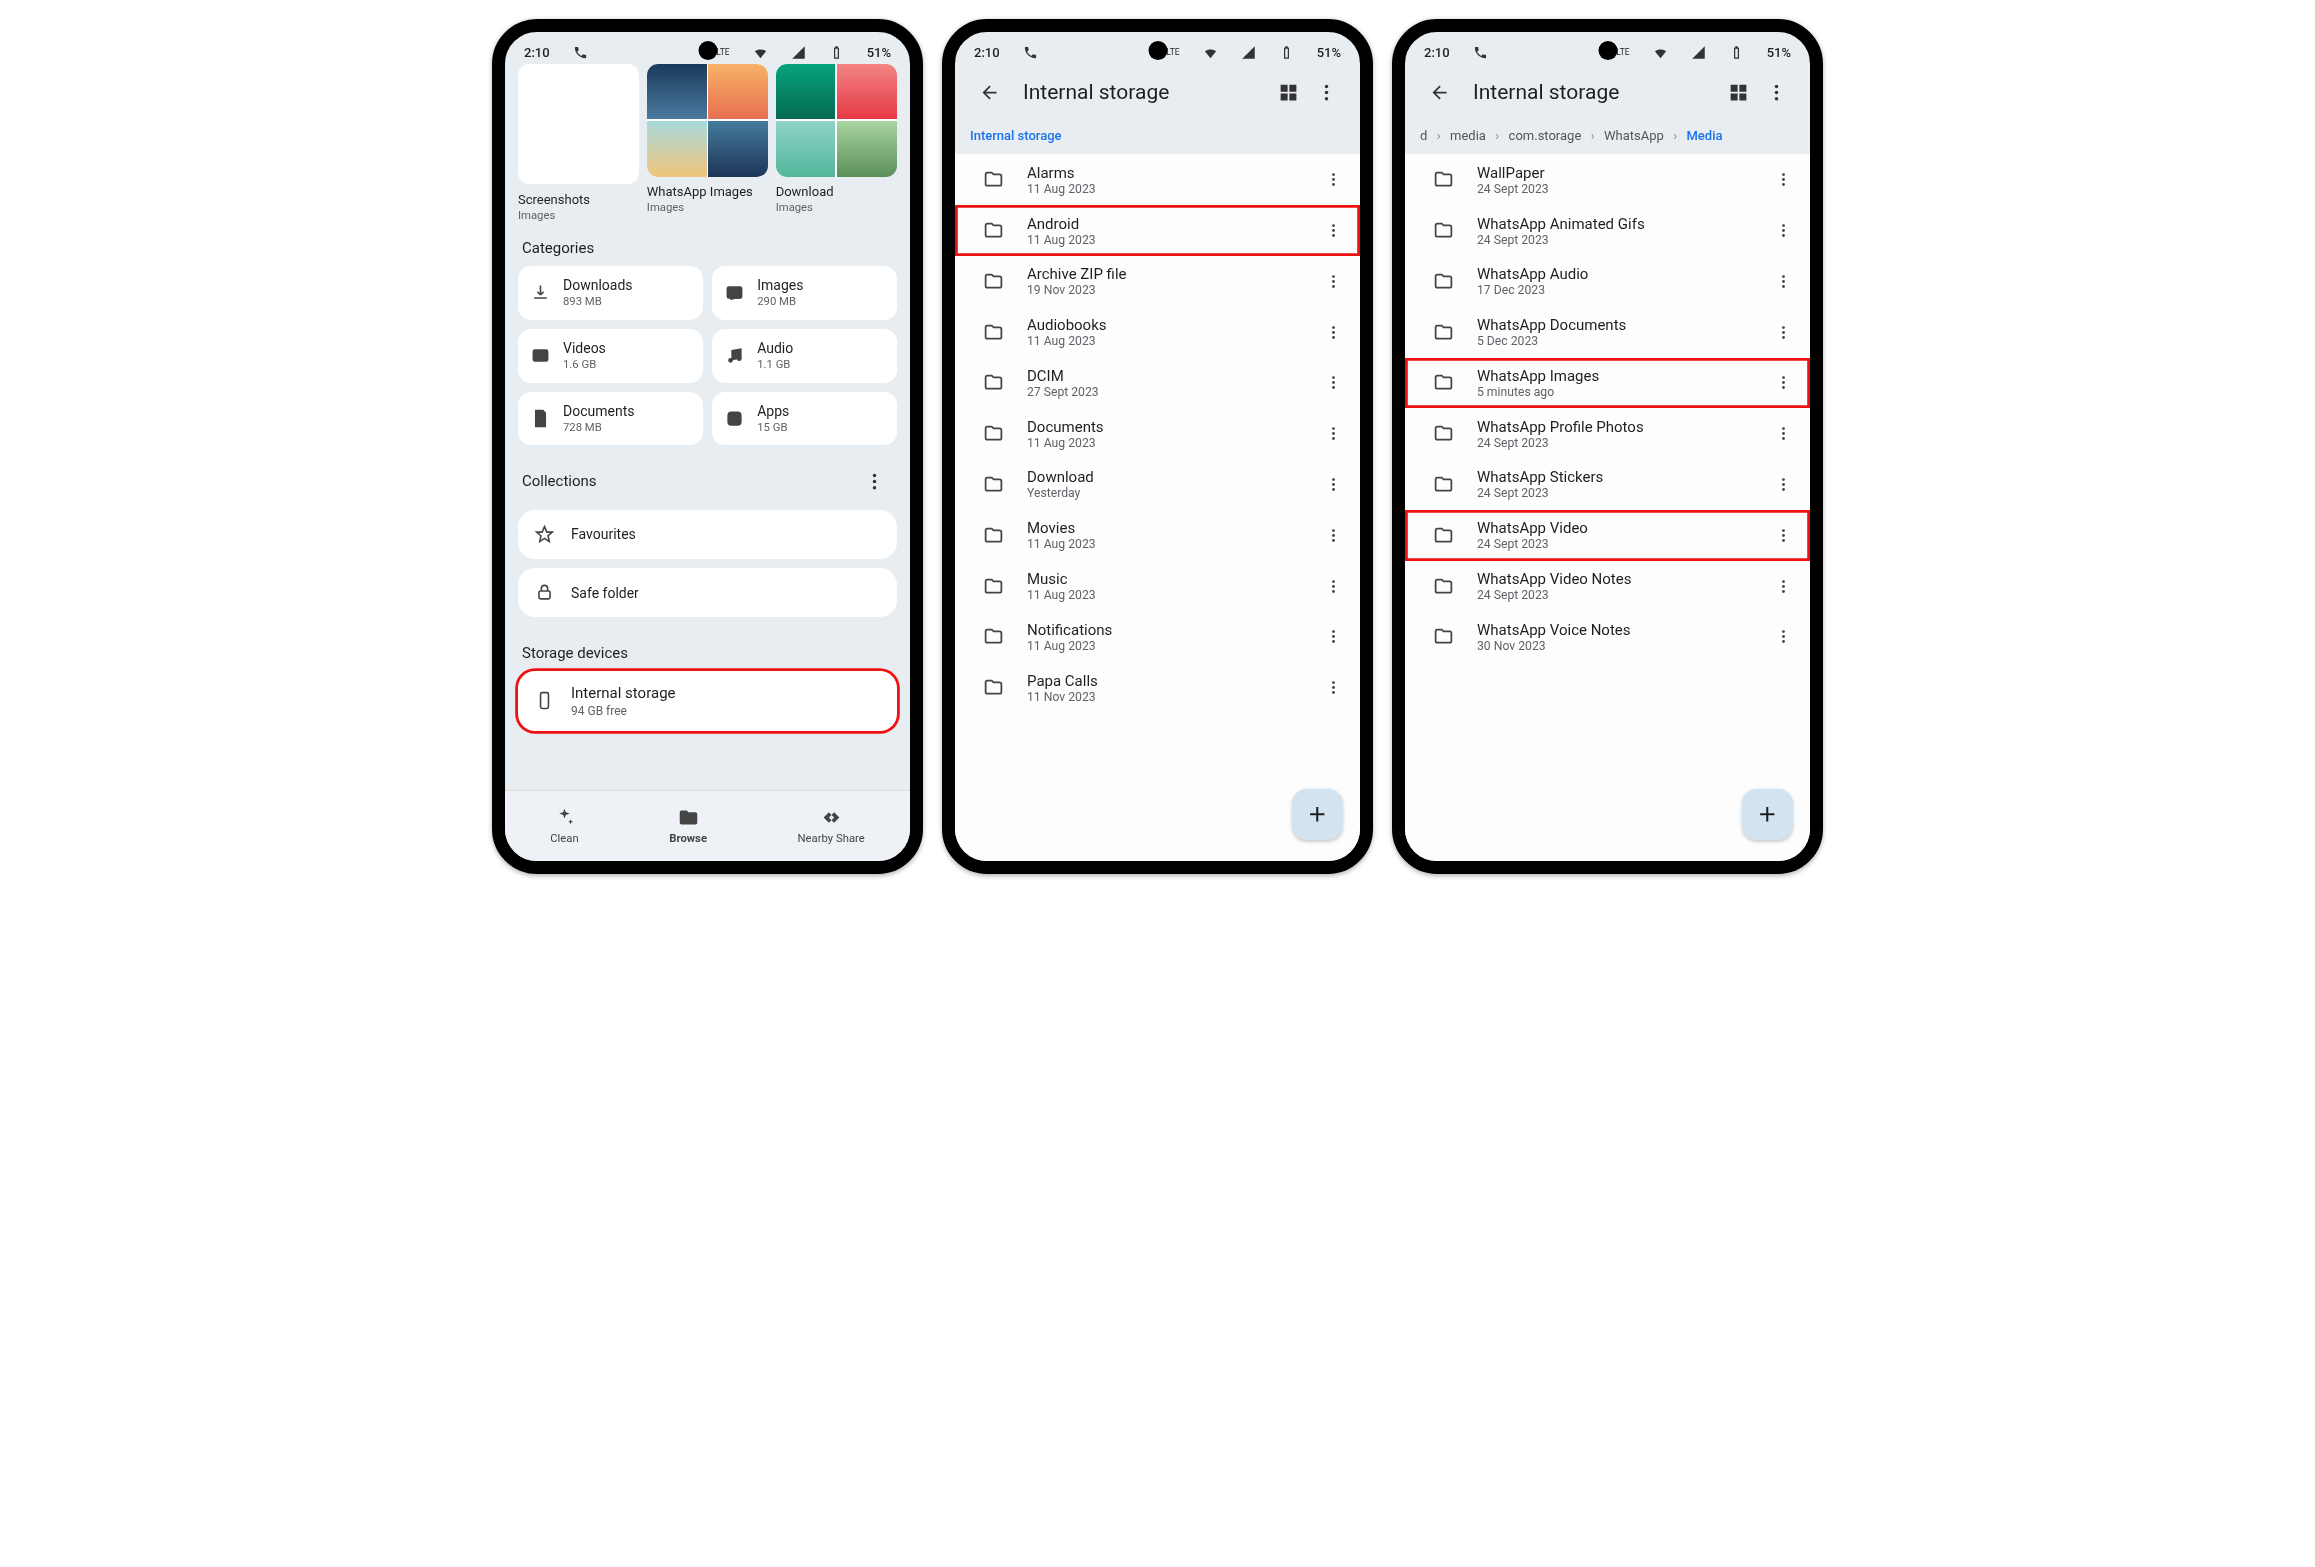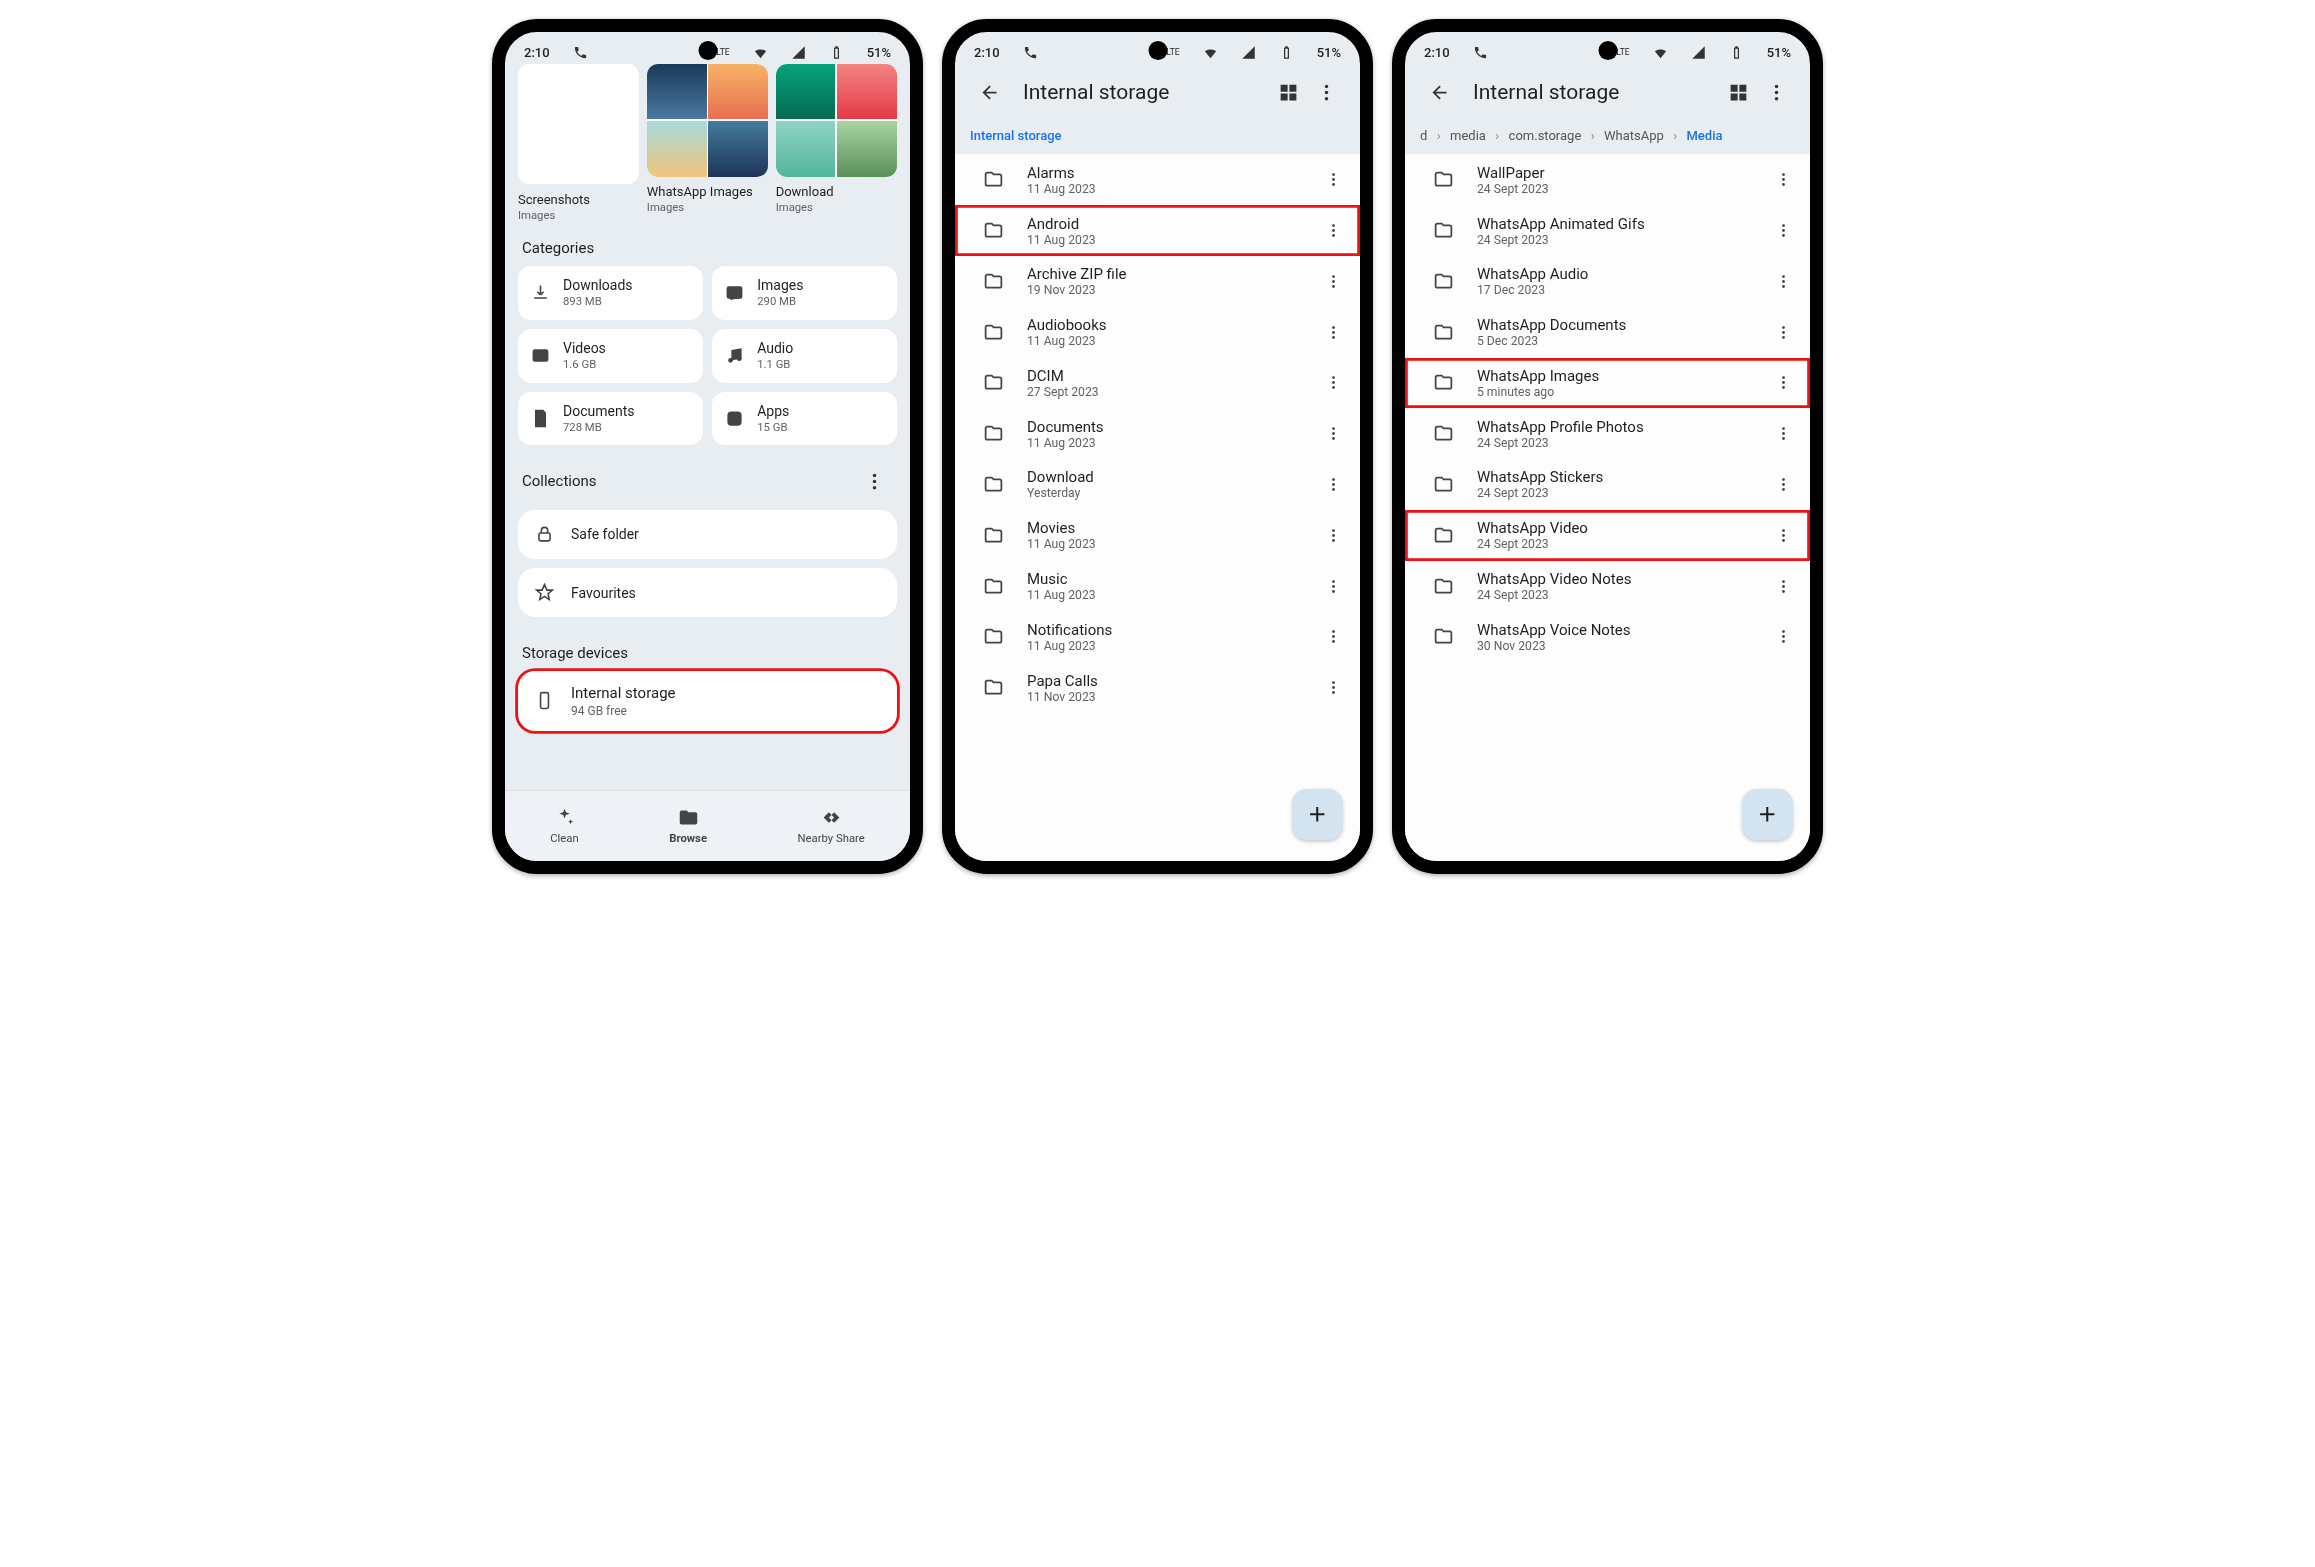--- a/index.html
+++ b/index.html
@@ -193,30 +193,30 @@
       <span class="iconbtn">
           <svg viewBox="0 0 24 24">
             <circle cx="12" cy="5" r="2"></circle>
             <circle cx="12" cy="12" r="2"></circle>
             <circle cx="12" cy="19" r="2"></circle>
           </svg>
         </span>
     </div>
     <div class="collcard">
       <svg viewBox="0 0 24 24">
+          <path d="M12 2l3 7h7l-5.5 4.5L18 21l-6-4-6 4 1.5-7.5L2 9h7z"></path>
+        </svg>
+      <div class="cl">Favourites</div>
+    </div>
+    <div class="collcard">
+      <svg viewBox="0 0 24 24">
           <rect x="5" y="10" width="14" height="10" rx="2"></rect>
           <path d="M8 10V7a4 4 0 018 0v3"></path>
         </svg>
       <div class="cl">Safe folder</div>
-    </div>
-    <div class="collcard">
-      <svg viewBox="0 0 24 24">
-          <path d="M12 2l3 7h7l-5.5 4.5L18 21l-6-4-6 4 1.5-7.5L2 9h7z"></path>
-        </svg>
-      <div class="cl">Favourites</div>
     </div>
 
     <div class="section-title">Storage devices</div>
     <div class="storagecard highlight-box">
       <svg viewBox="0 0 24 24">
           <rect x="7" y="2" width="10" height="20" rx="2"></rect>
         </svg>
       <div>
         <div class="cl">Internal storage</div>
         <div class="cs" style="font-size:12px;color:#5f6368;margin-top:1.9px">94 GB free</div>

